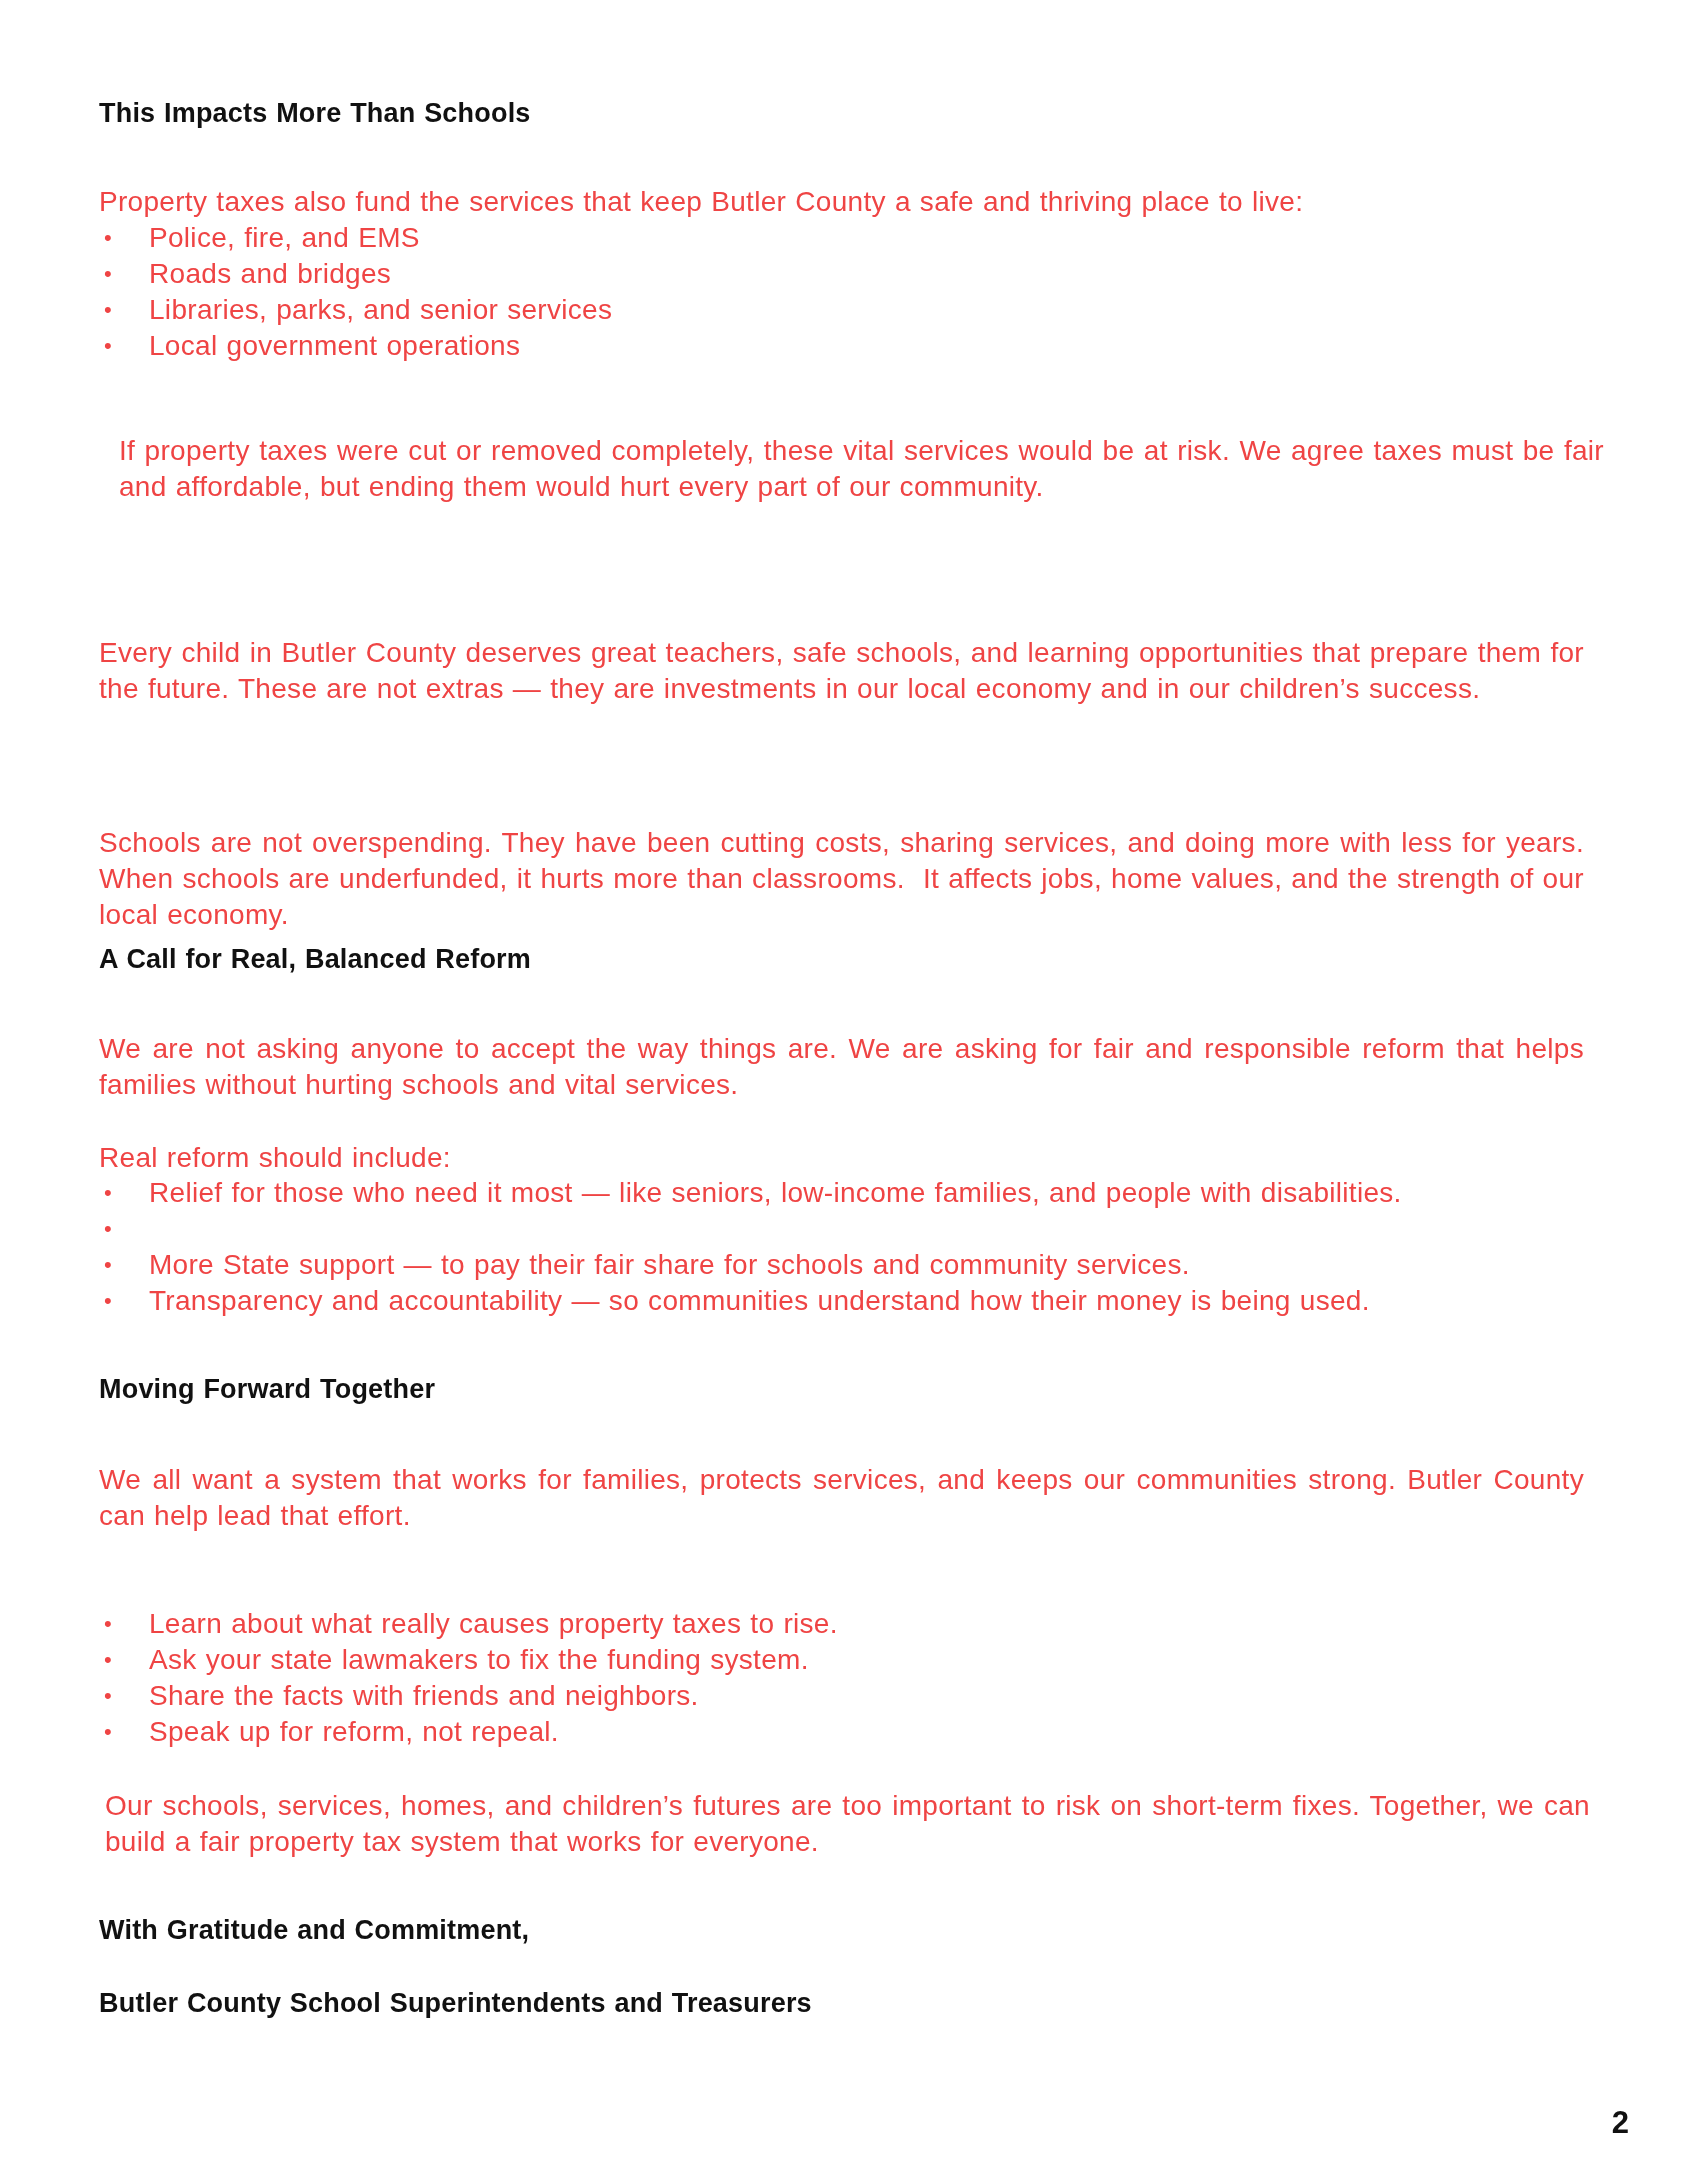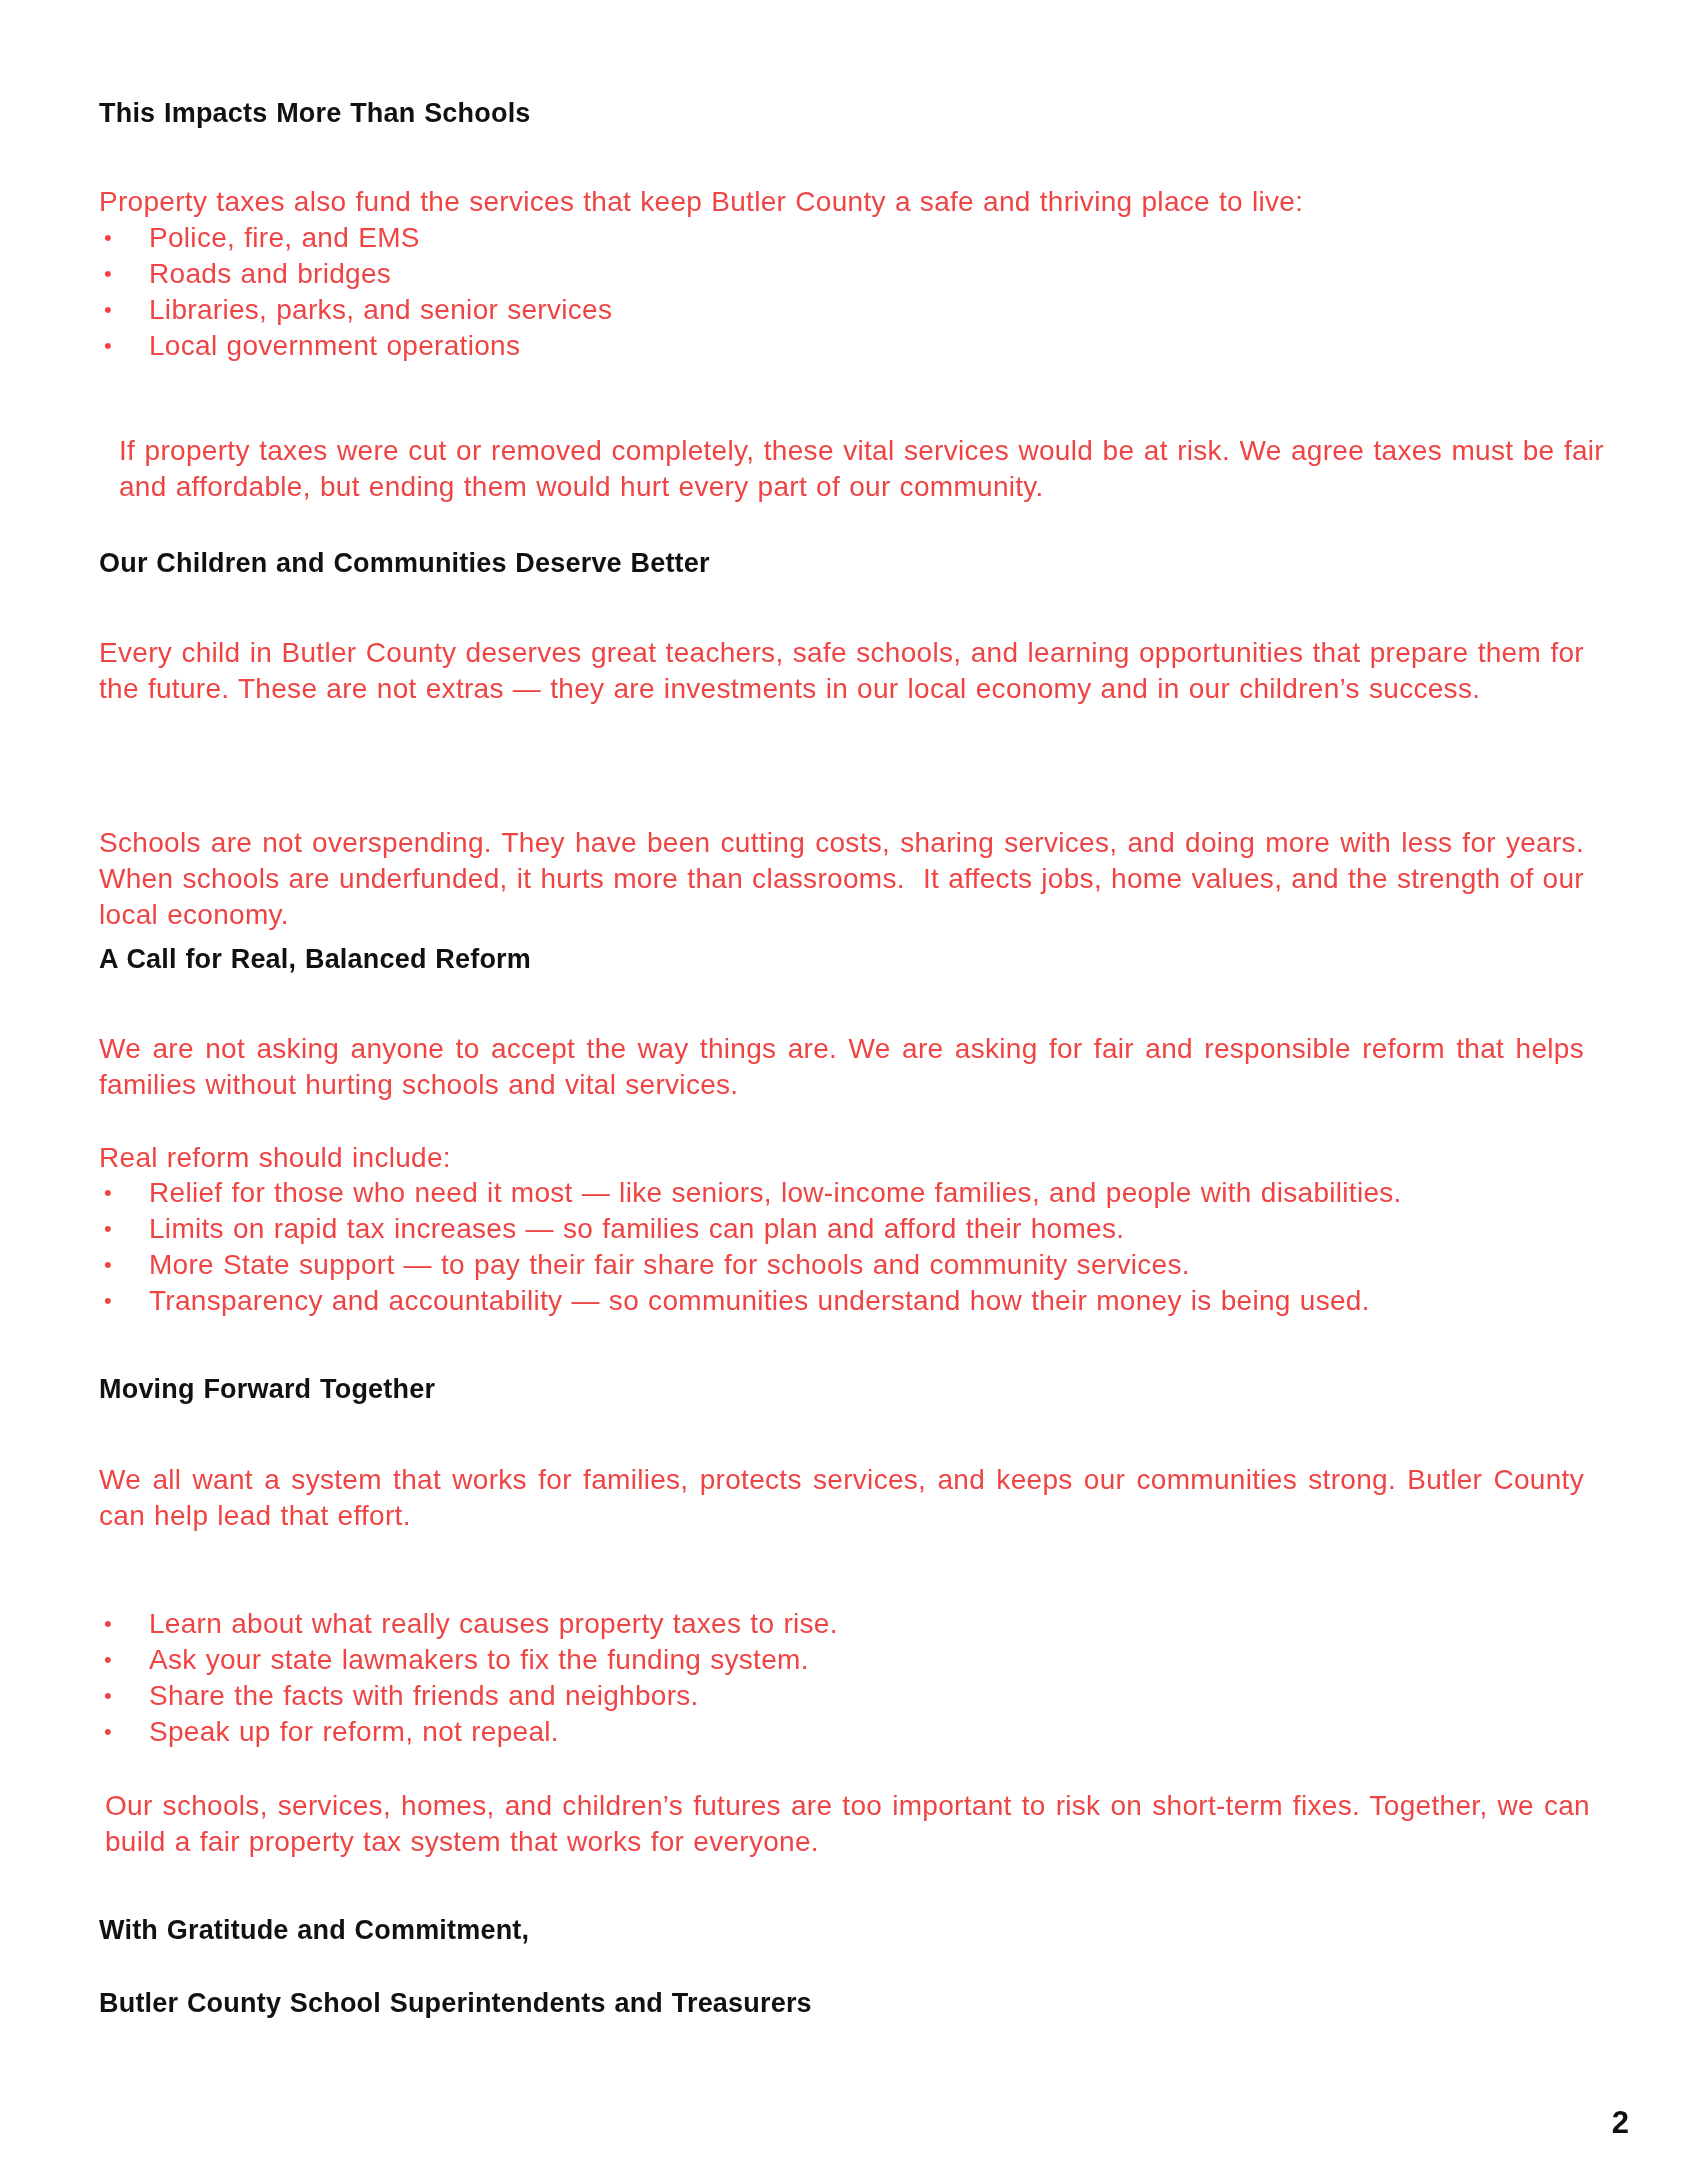--- a/index.html
+++ b/index.html
@@ -88,35 +88,34 @@
 
   <ul class="block bullets" style="top:220px;">
     <li><span class="bullet">•</span><span>Police, fire, and EMS</span></li>
     <li><span class="bullet">•</span><span>Roads and bridges</span></li>
     <li><span class="bullet">•</span><span>Libraries, parks, and senior services</span></li>
     <li><span class="bullet">•</span><span>Local government operations</span></li>
   </ul>
 
   <div class="block para" style="top:433px;margin-left:20px;">If property taxes were cut or removed completely, these vital services would be at risk. We agree taxes must be fair and affordable, but ending them would hurt every part of our community.</div>
 
-  <div class="block heading" style="top:545px;">Our Children and Communities Deserve Better</div>
 
   <div class="block para" style="top:635px;">Every child in Butler County deserves great teachers, safe schools, and learning opportunities that prepare them for the future. These are not extras — they are investments in our local economy and in our children’s success.</div>
 
   <div class="block para" style="top:825px;">Schools are not overspending. They have been cutting costs, sharing services, and doing more with less for years. When schools are underfunded, it hurts more than classrooms.  It affects jobs, home values, and the strength of our local economy.</div>
 
   <div class="block heading" style="top:941px;">A Call for Real, Balanced Reform</div>
 
   <div class="block para" style="top:1031px;">We are not asking anyone to accept the way things are. We are asking for fair and responsible reform that helps families without hurting schools and vital services.</div>
 
   <div class="block single" style="top:1140px;">Real reform should include:</div>
 
   <ul class="block bullets" style="top:1175px;">
     <li><span class="bullet">•</span><span>Relief for those who need it most — like seniors, low-income families, and people with disabilities.</span></li>
-    <li><span class="bullet">•</span><span>Limits on rapid tax increases — so families can plan and afford their homes.</span></li>
+    <li><span class="bullet">•</span></li>
     <li><span class="bullet">•</span><span>More State support — to pay their fair share for schools and community services.</span></li>
     <li><span class="bullet">•</span><span>Transparency and accountability — so communities understand how their money is being used.</span></li>
   </ul>
 
   <div class="block heading" style="top:1371px;">Moving Forward Together</div>
 
   <div class="block para" style="top:1462px;">We all want a system that works for families, protects services, and keeps our communities strong. Butler County can help lead that effort.</div>
 
 
   <ul class="block bullets" style="top:1606px;">

